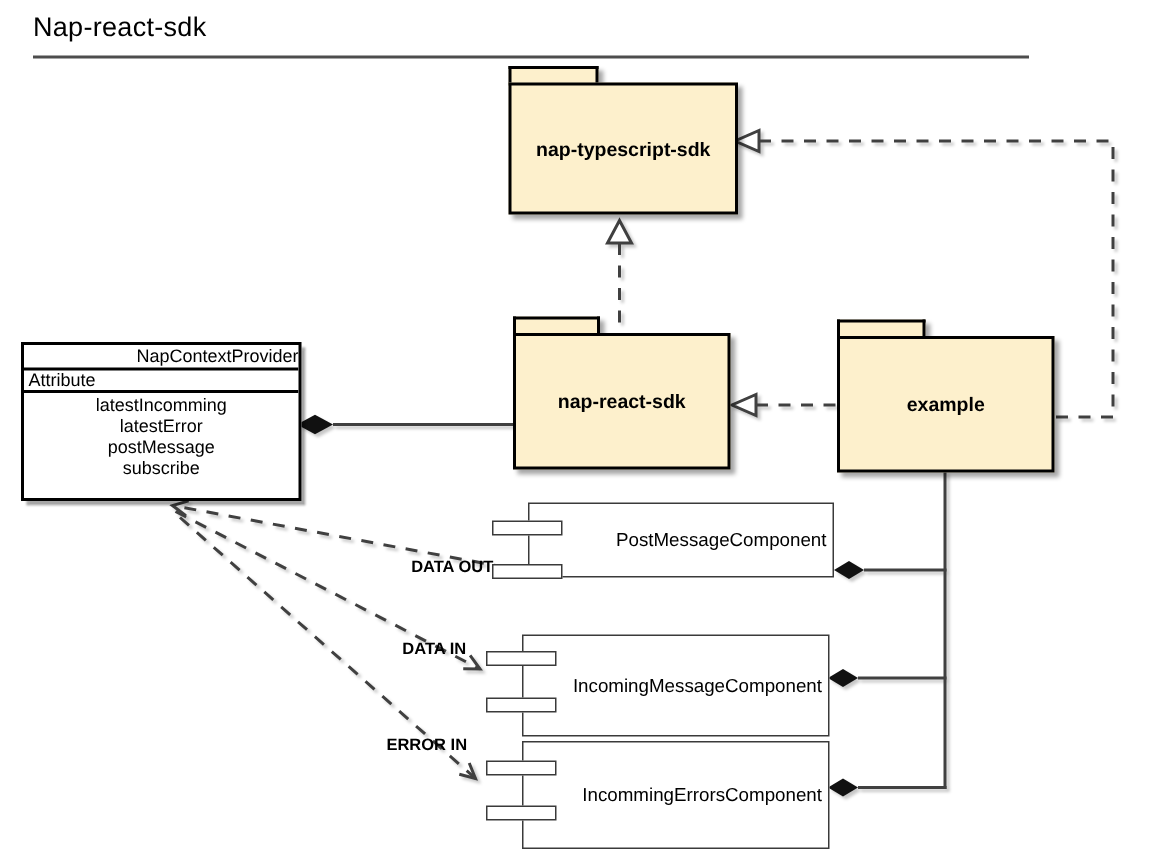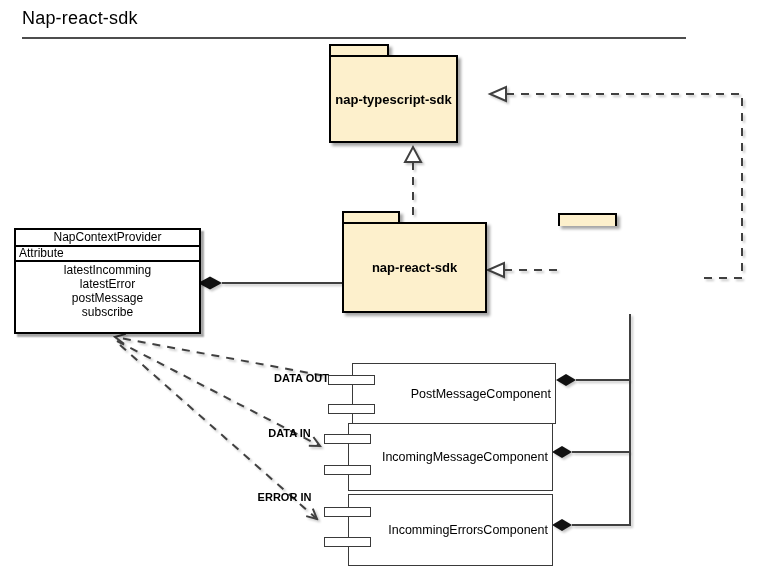--- a/index.html
+++ b/index.html
@@ -25,21 +25,21 @@
     border:2px solid var(--border);border-bottom:none;box-sizing:border-box;}
   .pkg-body{position:absolute;left:0;top:11px;right:0;bottom:0;background:var(--package-fill);
     border:2px solid var(--border);box-sizing:border-box;
     display:flex;align-items:center;justify-content:center;}
   .pkg-label{font-weight:bold;font-size:13px;}
 
   
   .classbox{position:absolute;left:14px;top:228px;width:187px;height:106px;z-index:2;
     background:#fff;border:2px solid var(--border);box-sizing:border-box;
     box-shadow:3px 3px 1.5px rgba(0,0,0,.35);font-size:12px;overflow:hidden;}
-  .cb-title{height:15px;line-height:15px;text-align:center;border-bottom:2px solid var(--border);}
+  .cb-title{height:15px;line-height:15px;text-align:right;border-bottom:2px solid var(--border);}
   .cb-section{height:13px;line-height:13px;padding-left:3px;border-bottom:2px solid var(--border);}
   .cb-attrs{padding-top:1px;text-align:center;line-height:14px;border-radius:12px;}
 
   
   .comp{position:absolute;z-index:2;background:#fff;border:1.5px solid #3a3a3a;box-sizing:border-box;}
   .comp-label{position:absolute;right:4px;top:50%;transform:translateY(-50%);font-size:12.5px;white-space:nowrap;}
   .comp-port{position:absolute;left:-25px;width:47px;height:10px;background:#fff;
     border:1.5px solid #3a3a3a;box-sizing:border-box;}
 
   
@@ -79,50 +79,53 @@
     <line class="solid" x1="572" y1="452" x2="631" y2="452"></line>
     <polygon class="dia" points="552,452 562,446 572,452 562,458"></polygon>
     <line class="solid" x1="572" y1="525" x2="631" y2="525"></line>
     <polygon class="dia" points="552,525 562,519 572,525 562,531"></polygon>
 
     <line class="dashed" x1="352" y1="381" x2="115" y2="337" marker-end="url(#openArrow)"></line>
     <line class="dashed" x1="117" y1="341" x2="320" y2="446" marker-end="url(#openArrow)"></line>
     <line class="dashed" x1="120" y1="345" x2="317" y2="519" marker-end="url(#openArrow)"></line>
   </svg>
 
-  <div class="pkg" style="left:329px;top:44px;width:129px;height:99px;">
+  <div class="pkg" style="left:339px;top:44px;width:153px;height:99px;">
     <div class="pkg-tab" style="width:60px;"></div>
     <div class="pkg-body">
       <span class="pkg-label">nap-typescript-sdk</span>
     </div>
   </div>
 
   <div class="pkg" style="left:342px;top:211px;width:145px;height:102px;">
     <div class="pkg-tab" style="width:58px;"></div>
     <div class="pkg-body">
       <span class="pkg-label">nap-react-sdk</span>
     </div>
   </div>
 
   <div class="pkg" style="left:558px;top:213px;width:145px;height:102px;">
     <div class="pkg-tab" style="width:59px;"></div>
+    <div class="pkg-body">
+      <span class="pkg-label">example</span>
+    </div>
   </div>
 
   <div class="classbox">
     <div class="cb-title">NapContextProvider</div>
     <div class="cb-section">Attribute</div>
     <div class="cb-attrs">
       <div>latestIncomming</div>
       <div>latestError</div>
       <div>postMessage</div>
       <div>subscribe</div>
     </div>
   </div>
 
-  <div class="comp" style="left:352px;top:363px;width:204px;height:61px;">
+  <div class="comp" style="left:352px;top:335px;width:204px;height:50px;">
     <div class="comp-port" style="top:11px;"></div>
     <div class="comp-port" style="top:40px;"></div>
     <span class="comp-label">PostMessageComponent</span>
   </div>
 
   <div class="comp" style="left:348px;top:423px;width:205px;height:68px;">
     <div class="comp-port" style="top:10px;"></div>
     <div class="comp-port" style="top:41px;"></div>
     <span class="comp-label">IncomingMessageComponent</span>
   </div>

